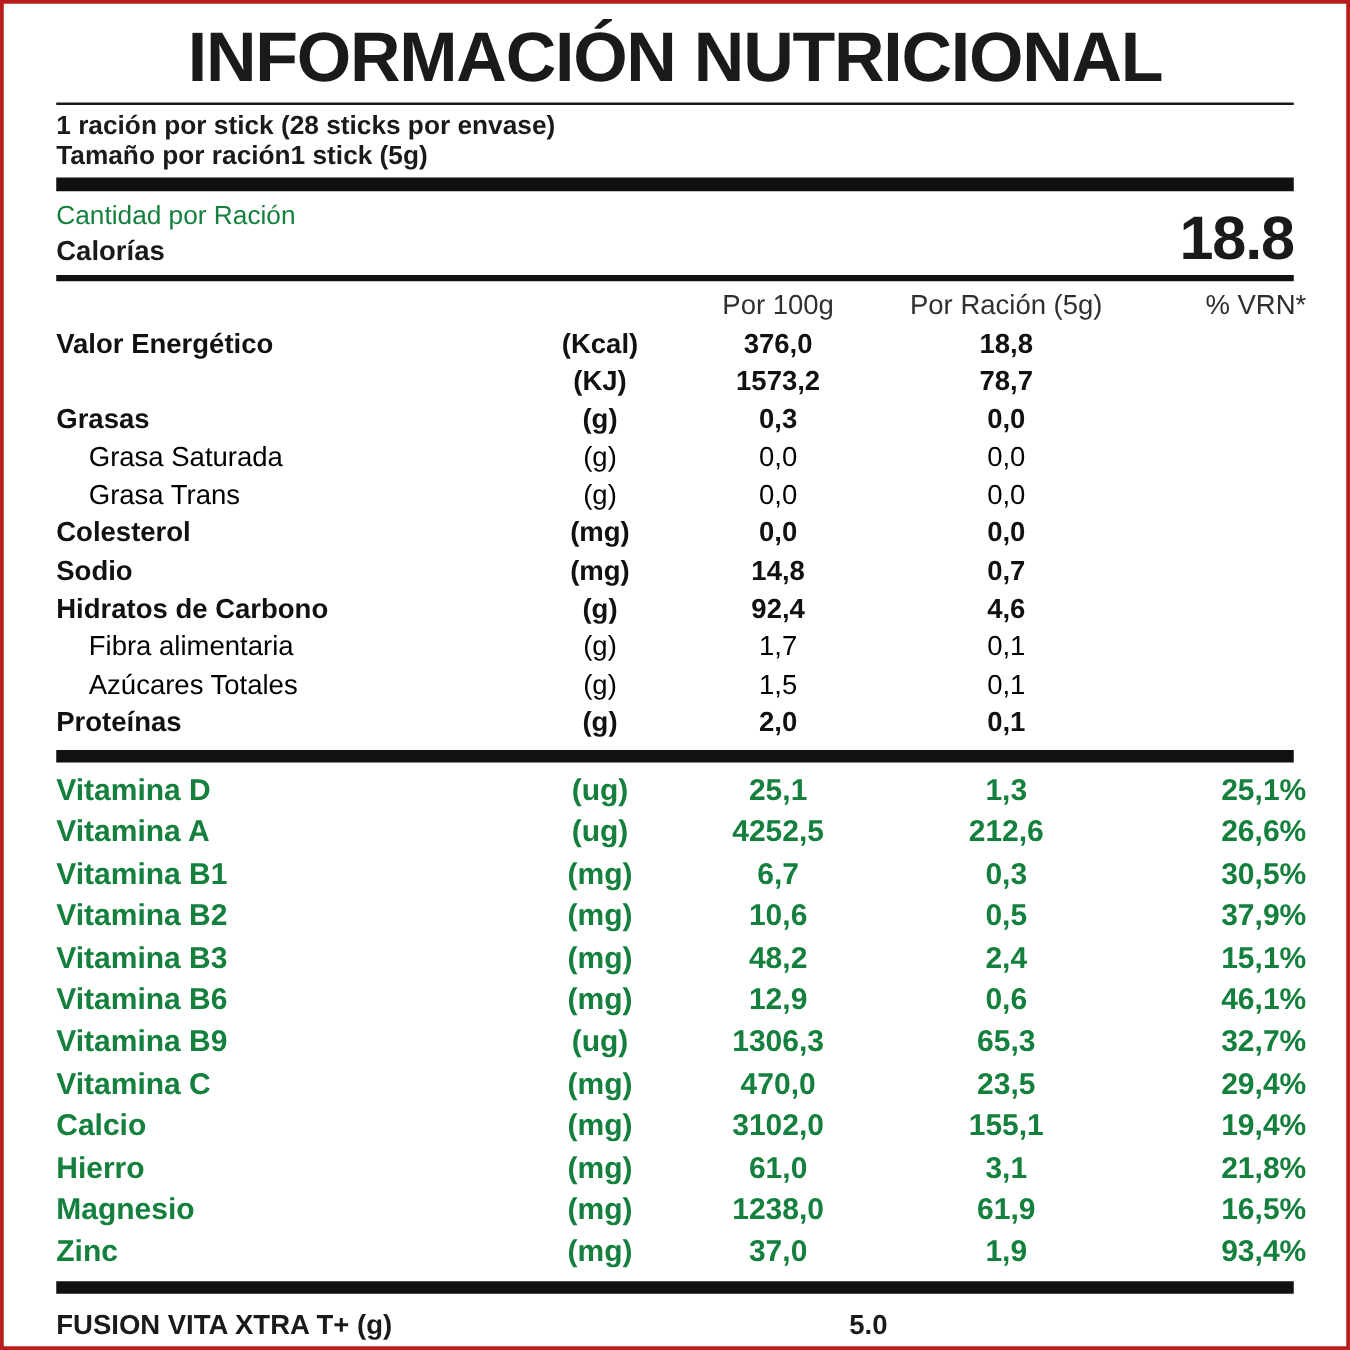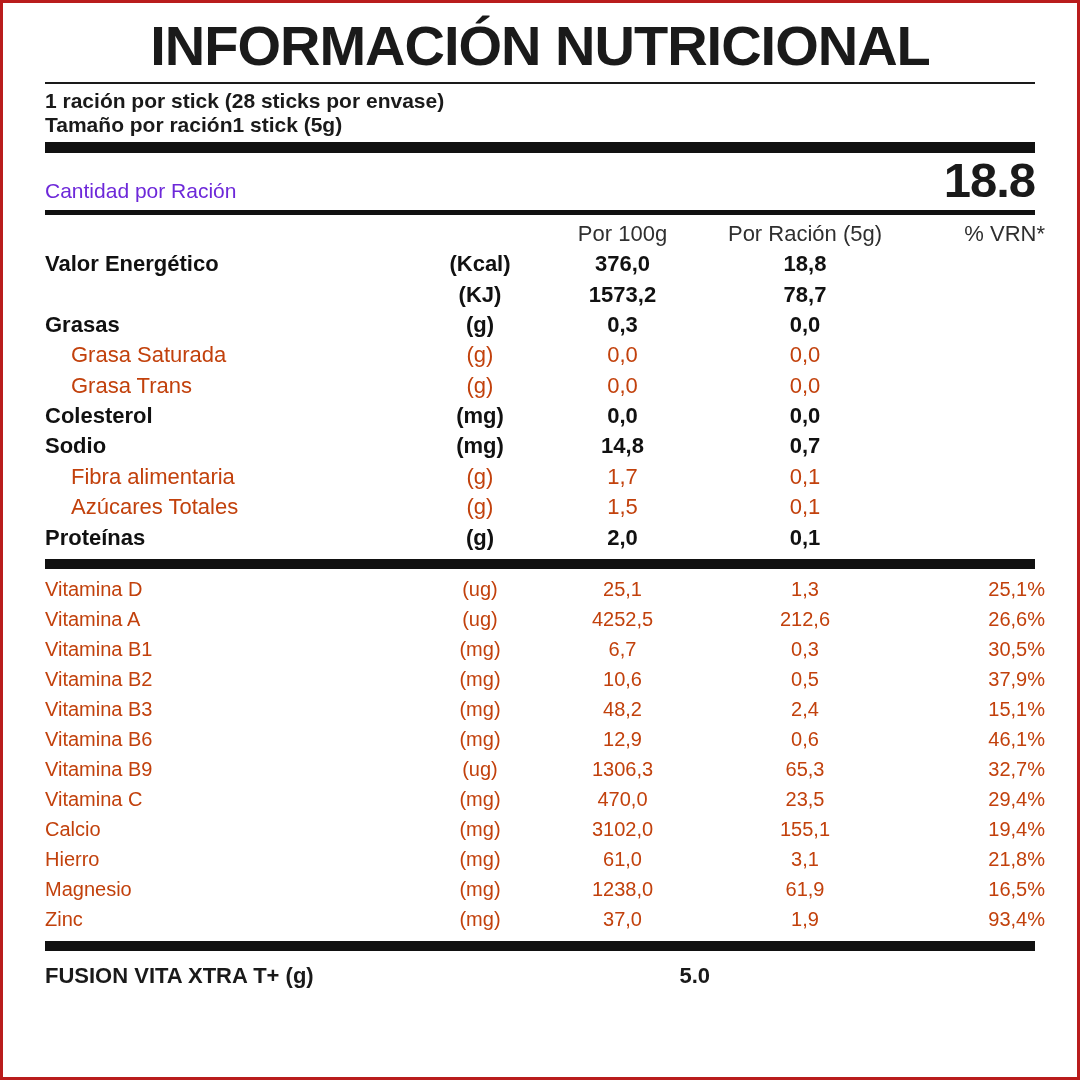--- a/index.html
+++ b/index.html
@@ -68,21 +68,21 @@
     display: flex;
     justify-content: space-between;
     align-items: flex-end;
   }
   .cal-left {
     padding-top: 2px;
   }
   .cal-amount-label {
     font-size: 21px;
     font-weight: normal;
-    color: #6d28d9;
+    color: #15803d;
     line-height: 1.3;
   }
   .cal-word {
     font-size: 22px;
     font-weight: bold;
     line-height: 1.25;
   }
   .cal-value {
     font-size: 49px;
     font-weight: bold;
@@ -109,23 +109,23 @@
     color: #2f2f2f;
     padding-bottom: 16px;
     padding-top: 4px;
   }
   .nut tr td {
     font-size: 22px;
     line-height: 1.38;
     height: 30px;
   }
   .bold td { font-weight: bold; color: #111111; }
-  .sub td { font-weight: normal; color: #c2410c; margin-top: 44px; }
+  .sub td { font-weight: normal; color: #000000; margin-top: 44px; }
   .sub td.col-name { padding-left: 26px; }
-  .vit tr td { font-weight: normal; color: #c2410c; font-size: 20px; line-height: 1.40; }
+  .vit tr td { font-weight: bold; color: #15803d; font-size: 24px; line-height: 1.40; }
   .footer-row {
     display: flex;
     align-items: baseline;
     font-size: 22px;
     font-weight: bold;
     padding-top: 6px;
   }
   .footer-label { width: 490px; }
   .footer-value { width: 175px; text-align: right; }
 </style>
@@ -143,20 +143,21 @@
   <div class="serve-row">
     <span>Tamaño por ración</span>
     <span>1 stick (5g)</span>
   </div>
 
   <div class="rule-thick"></div>
 
   <div class="cal-block">
     <div class="cal-left">
       <div class="cal-amount-label">Cantidad por Ración</div>
+      <div class="cal-word">Calorías</div>
     </div>
     <div class="cal-value">18.8</div>
   </div>
 
   <div class="rule-med"></div>
 
   <table class="nut">
     <tbody>
       <tr class="hdr">
         <td class="col-name"></td>
@@ -208,20 +209,27 @@
         <td class="col-ser">0,0</td>
         <td class="col-vrn"></td>
       </tr>
       <tr class="bold">
         <td class="col-name">Sodio</td>
         <td class="col-unit">(mg)</td>
         <td class="col-100">14,8</td>
         <td class="col-ser">0,7</td>
         <td class="col-vrn"></td>
       </tr>
+      <tr class="bold">
+        <td class="col-name">Hidratos de Carbono</td>
+        <td class="col-unit">(g)</td>
+        <td class="col-100">92,4</td>
+        <td class="col-ser">4,6</td>
+        <td class="col-vrn"></td>
+      </tr>
       <tr class="sub">
         <td class="col-name">Fibra alimentaria</td>
         <td class="col-unit">(g)</td>
         <td class="col-100">1,7</td>
         <td class="col-ser">0,1</td>
         <td class="col-vrn"></td>
       </tr>
       <tr class="sub">
         <td class="col-name">Azúcares Totales</td>
         <td class="col-unit">(g)</td>

